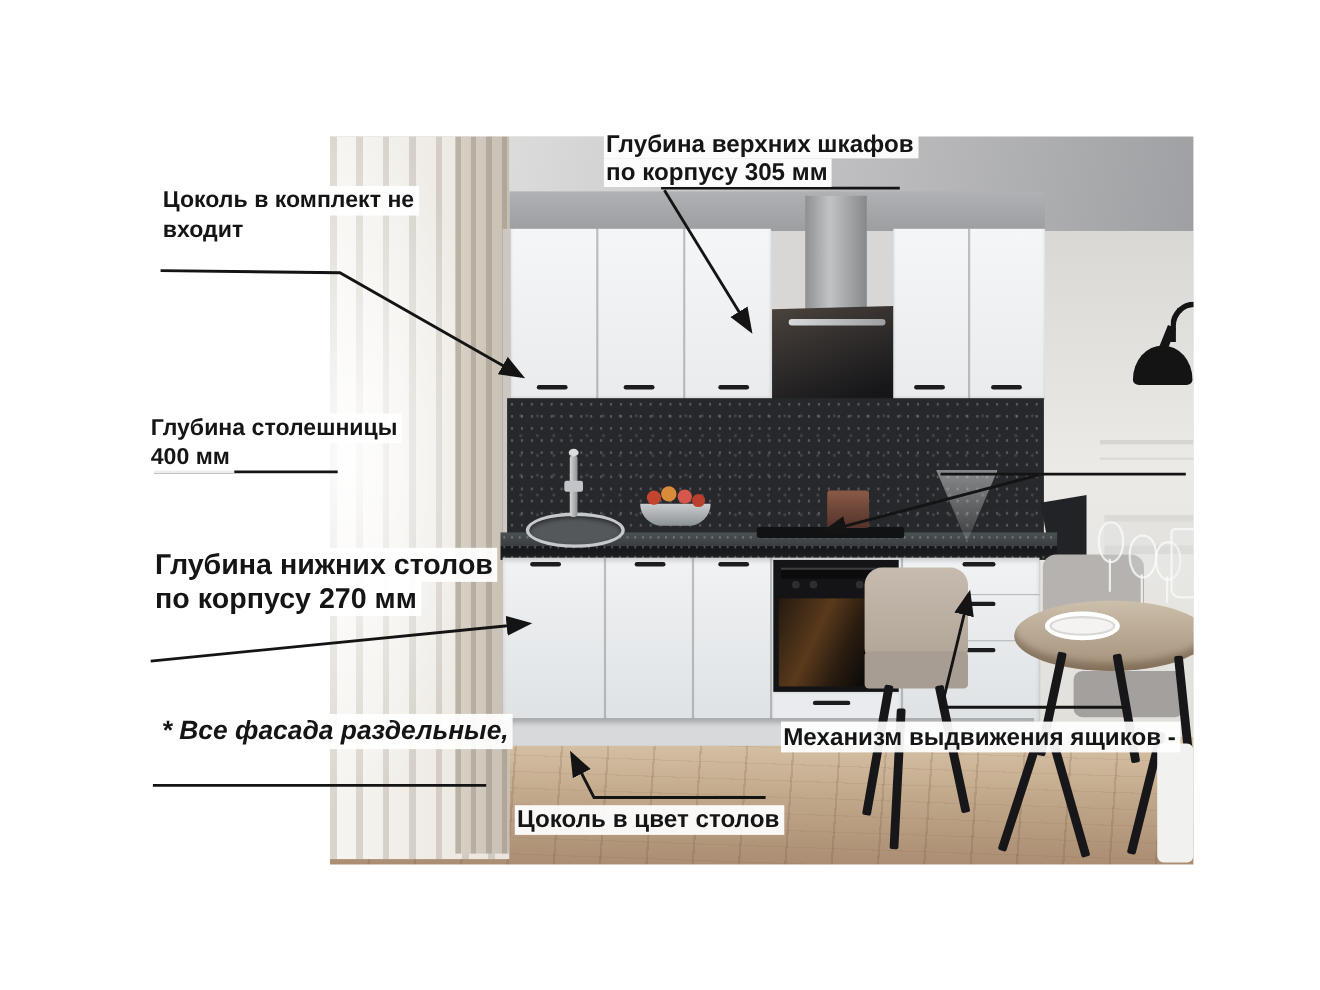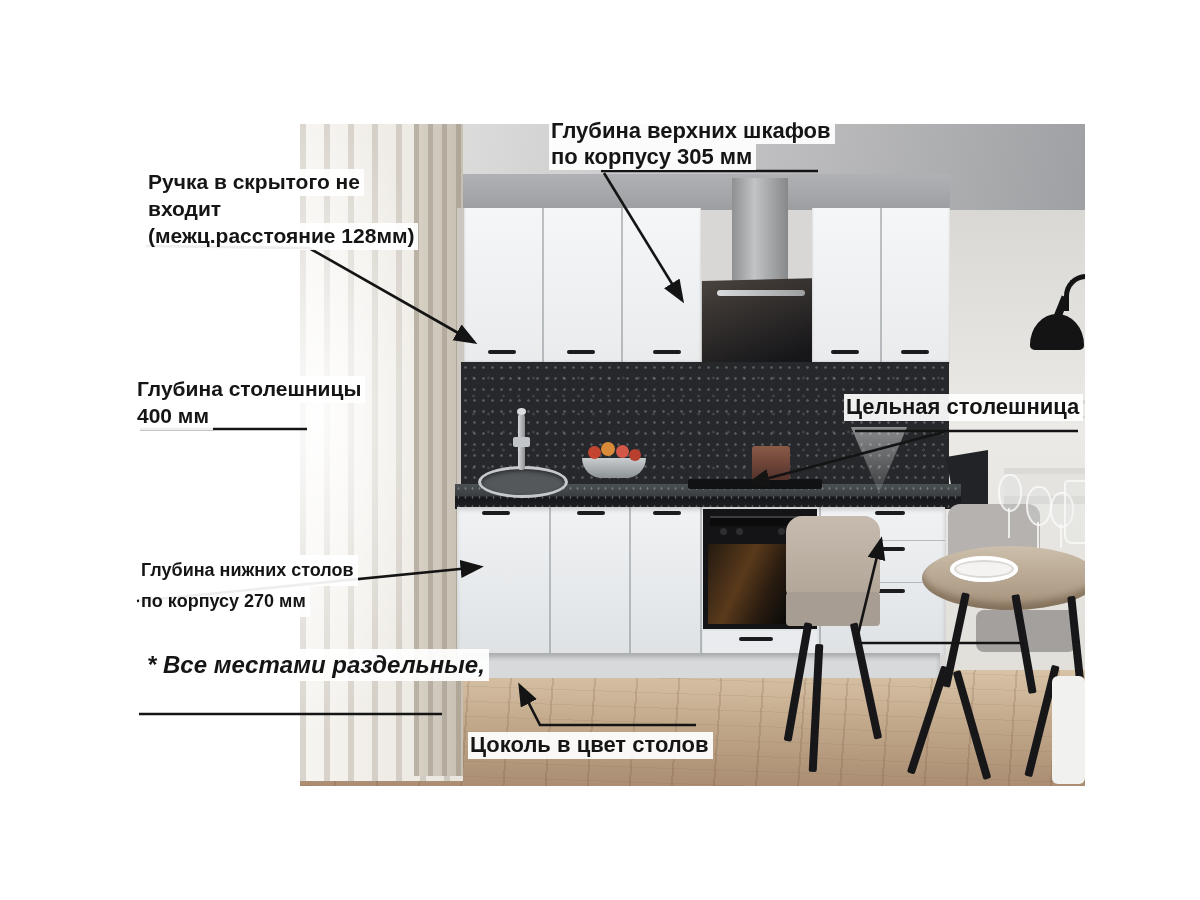--- a/index.html
+++ b/index.html
@@ -76,21 +76,21 @@
   .glass{position:absolute;border:2px solid rgba(252,252,252,.75);background:rgba(225,230,233,.25);border-radius:46% 46% 50% 50%;}
   .stem{position:absolute;width:2px;background:rgba(250,250,250,.8);}
   .carafe{left:764px;top:356px;width:24px;height:60px;border:2px solid rgba(252,252,252,.7);background:rgba(230,233,235,.28);border-radius:4px 4px 8px 8px;}
   
   .label{position:absolute;z-index:11;font-weight:bold;color:#151515;white-space:nowrap;line-height:26px;font-size:21px;}
   .label .hl{display:inline-block;background:rgba(255,255,255,.93);padding:0 4px 1px 2px;}
   .lab-top{left:549px;top:118px;font-size:22px;line-height:25px;}
   .lab-handle{left:146px;top:169px;}
   .lab-ct600{left:135px;top:376px;}
   .lab-solid{left:844px;top:394px;font-size:22px;}
-  .lab-base{left:139px;top:555px;font-size:18px;line-height:30px;}
+  .lab-base{left:139px;top:498px;font-size:26px;line-height:30px;}
   .lab-modules{left:145px;top:649px;font-size:24px;line-height:31px;font-style:italic;}
   .lab-plinth{left:468px;top:732px;font-size:22px;}
   .lab-mech{left:710px;top:656px;font-size:22px;line-height:27px;}
   .lab-mech .big{font-size:27px;line-height:30px;}
   .arrows{position:absolute;left:0;top:0;width:1200px;height:900px;z-index:10;pointer-events:none;}
 </style>
 </head>
 <body>
 
 <div class="canvas">
@@ -217,45 +217,41 @@
       <path d="M1024,643 L856,643 L881,540" marker-end="url(#ah)"></path>
     </g>
   </svg>
 
   <div class="label lab-top">
     <span class="hl">Глубина верхних шкафов</span><br>
     <span class="hl">по корпусу 305 мм</span>
   </div>
 
   <div class="label lab-handle">
-    <span class="hl">Ручка в скрытого не</span><br>
+    <span class="hl">Цоколь в комплект не</span><br>
     <span class="hl">входит</span><br>
-    <span class="hl">(межц.расстояние 128мм)</span>
   </div>
 
   <div class="label lab-ct600">
     <span class="hl">Глубина столешницы</span><br>
     <span class="hl">400 мм</span>
   </div>
 
-  <div class="label lab-solid">
-    <span class="hl">Цельная столешница</span>
-  </div>
 
   <div class="label lab-base">
     <span class="hl">Глубина нижних столов</span><br>
     <span class="hl">по корпусу 270 мм</span>
   </div>
 
   <div class="label lab-modules">
-    <span class="hl">* Все местами раздельные,</span><br>
+    <span class="hl">* Все фасада раздельные,</span><br>
   </div>
 
   <div class="label lab-plinth">
     <span class="hl">Цоколь в цвет столов</span>
   </div>
 
   <div class="label lab-mech">
+    <span class="hl">Механизм выдвижения ящиков -</span><br>
     <br>
-    <br>
   </div>
 
 </div>
 
 </body></html>

